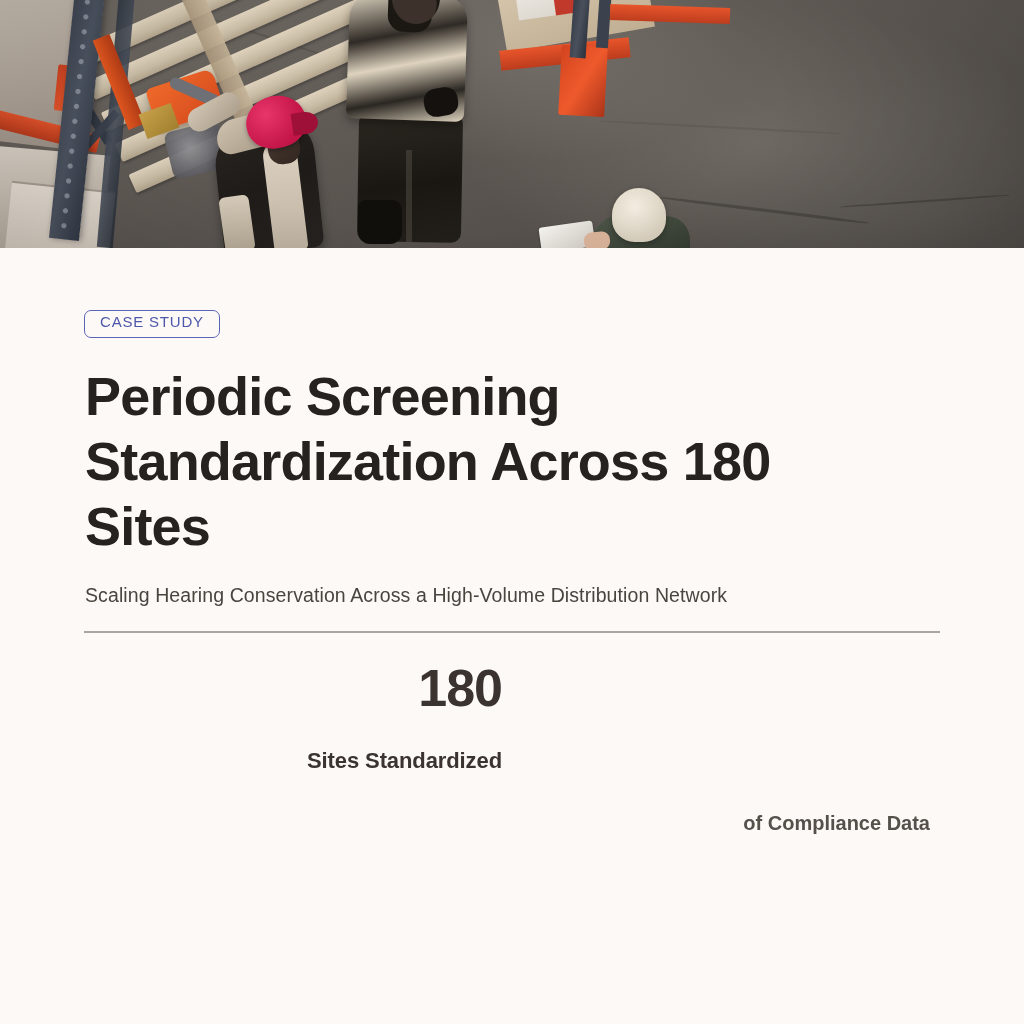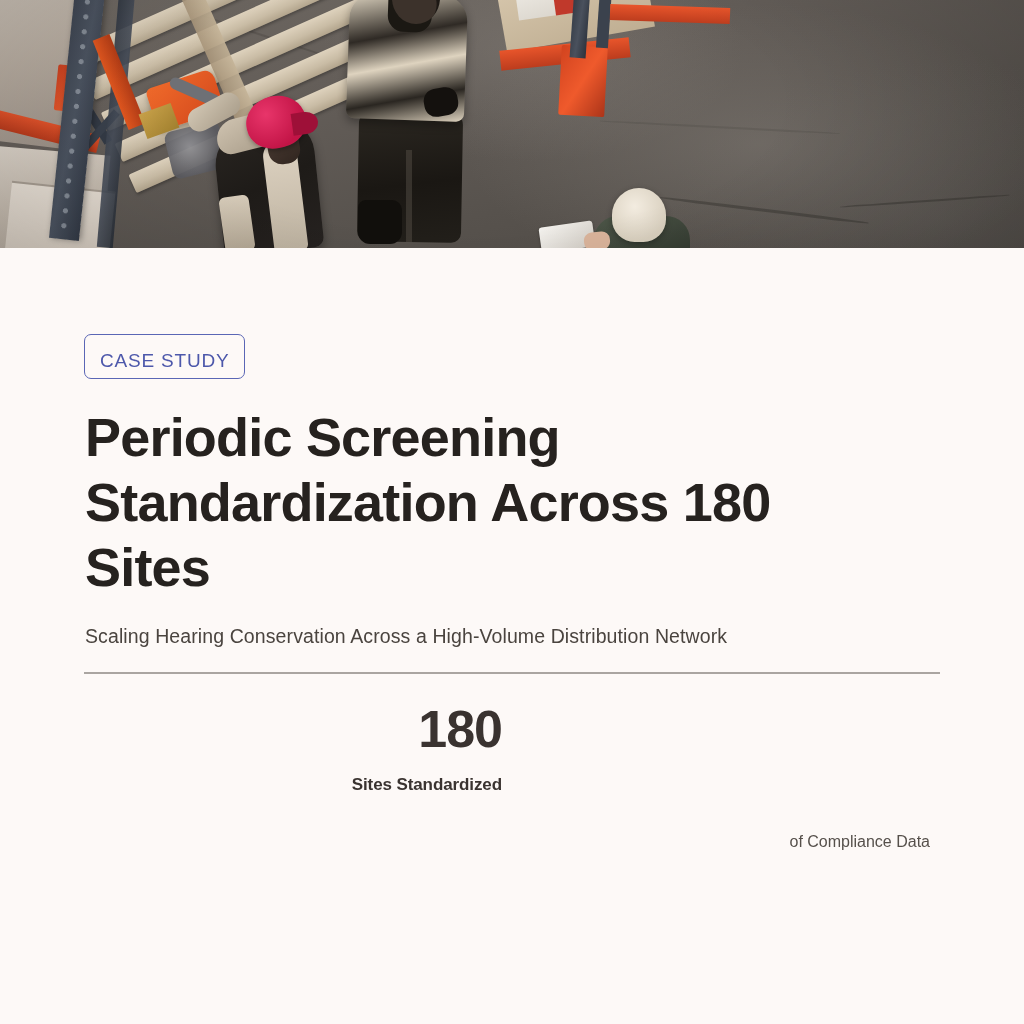--- a/index.html
+++ b/index.html
@@ -417,26 +417,26 @@
     pointer-events: none;
   }
 
   
   .content {
     position: relative;
     padding: 0 84px;
   }
   .badge {
     display: inline-block;
-    margin-top: 86px;
-    padding: 16px 15px 8px;
+    margin-top: 62px;
+    padding: 3px 15px 8px;
     border: 1.6px solid #5a66b5;
     border-radius: 7px;
     color: #4d58ab;
-    font-size: 19px;
+    font-size: 15px;
     letter-spacing: 0.8px;
     line-height: 1;
     background: #FDF9F7;
   }
   .title {
     margin: 26px 0 0 1px;
     max-width: 760px;
     font-size: 54px;
     font-weight: bold;
     line-height: 1.20;
@@ -473,30 +473,30 @@
     width: 100%;
   }
   .stat-value {
     font-size: 52px;
     font-weight: bold;
     letter-spacing: -1px;
     color: #3A3330;
     line-height: 1.05;
   }
   .stat-label {
-    margin-top: 18px;
-    font-size: 17px;
+    margin-top: 32px;
+    font-size: 22px;
     font-weight: bold;
     color: #3A3330;
     letter-spacing: -0.1px;
   }
   .stat-sub {
     margin-top: 8px;
-    font-size: 16px;
-    font-weight: normal;
+    font-size: 20px;
+    font-weight: bold;
     color: #56504b;
   }
 </style>
 </head>
 <body>
 
 <div class="page">
 
   <div class="hero">
     <div class="floor"></div>

